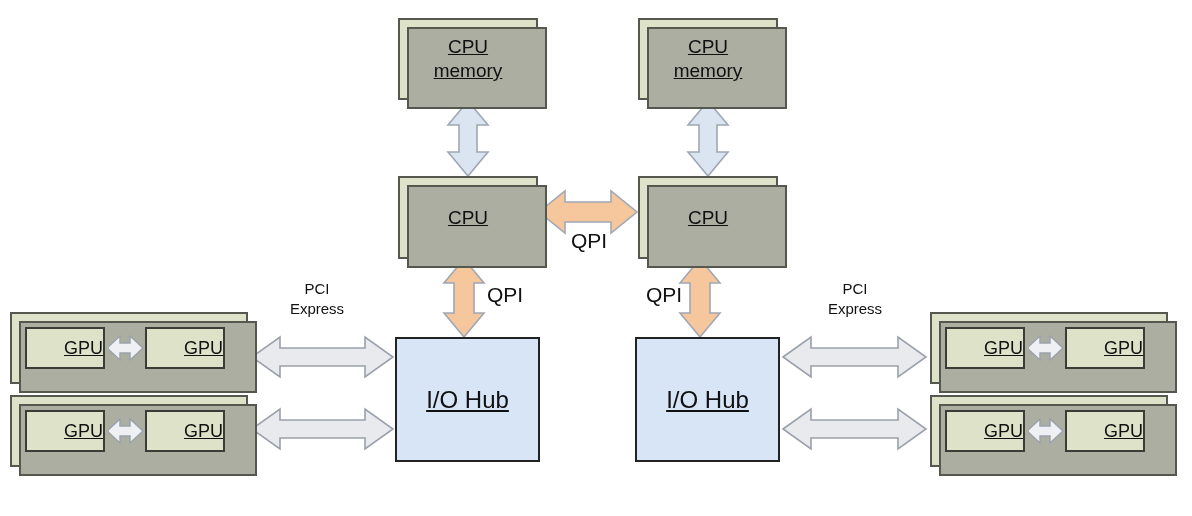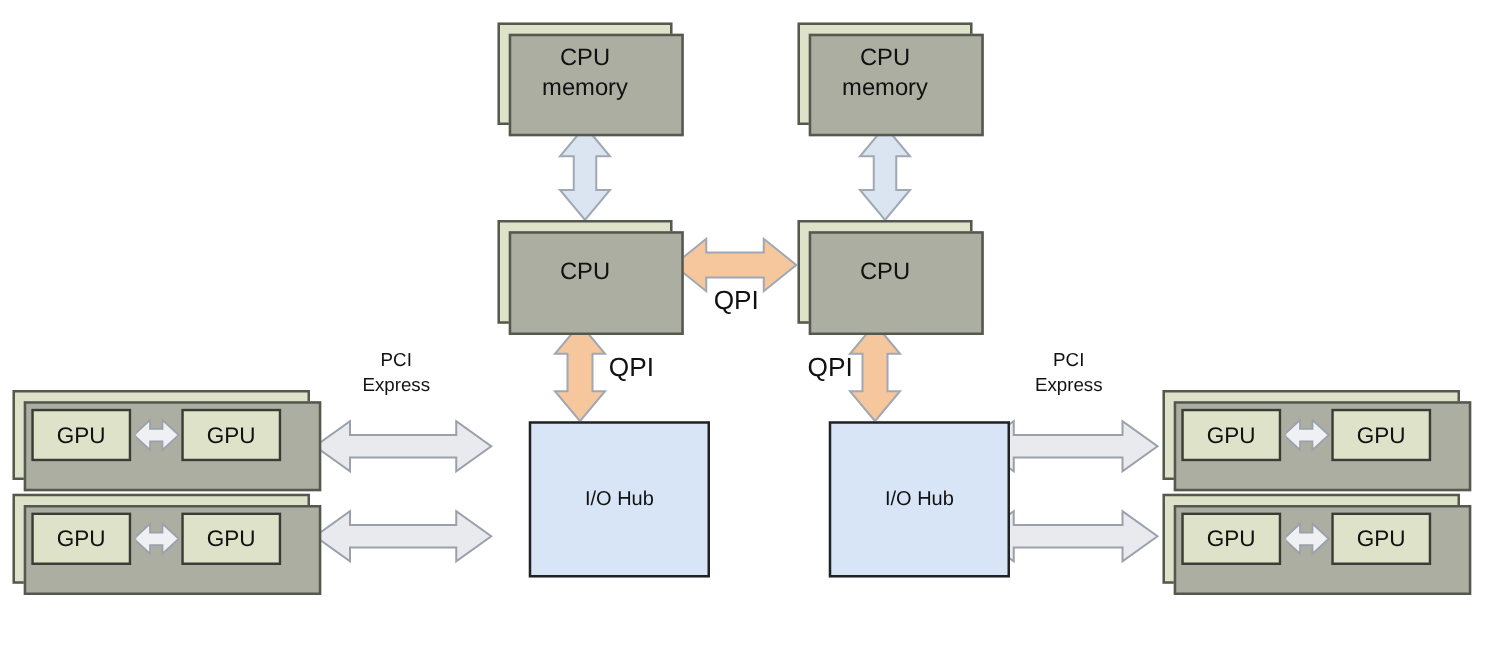--- a/index.html
+++ b/index.html
@@ -22,45 +22,46 @@
     position: absolute;
     z-index: 2;
     display: flex;
     align-items: center;
     justify-content: center;
     text-align: center;
     box-sizing: border-box;
     font-size: 19px;
     line-height: 1.25;
     color: var(--text, #111);
+    text-decoration: underline;
   }
   .box3d {
     background: var(--box-face, #dde2c9);
     border: 2px solid var(--box-border, #55584e);
   }
   .box3d::before {
     content: "";
     position: absolute;
     left: 7px; top: 7px; right: -11px; bottom: -11px;
     background: var(--box-shadow, #abaea1);
     border: 2px solid var(--box-border, #55584e);
     z-index: -1;
   }
   .iohub {
     background: var(--io-hub-fill, #d8e5f6);
     border: 2px solid var(--io-hub-border, #222);
-    font-size: 16px;
-    margin-left: 28px;
+    font-size: 24px;
   }
   .gpu {
     background: var(--box-face, #dde2c9);
     border: 2px solid #3a3c35;
     box-shadow: 4px 4px 0 var(--box-shadow, #abaea1);
     font-size: 18px;
     z-index: 3;
+    justify-content: flex-end;
   }
   .edge-label {
     position: absolute;
     z-index: 4;
     font-size: 21px;
     color: var(--text, #111);
     text-align: center;
   }
   .pci-label { font-size: 15px; line-height: 1.3; }
 </style>

